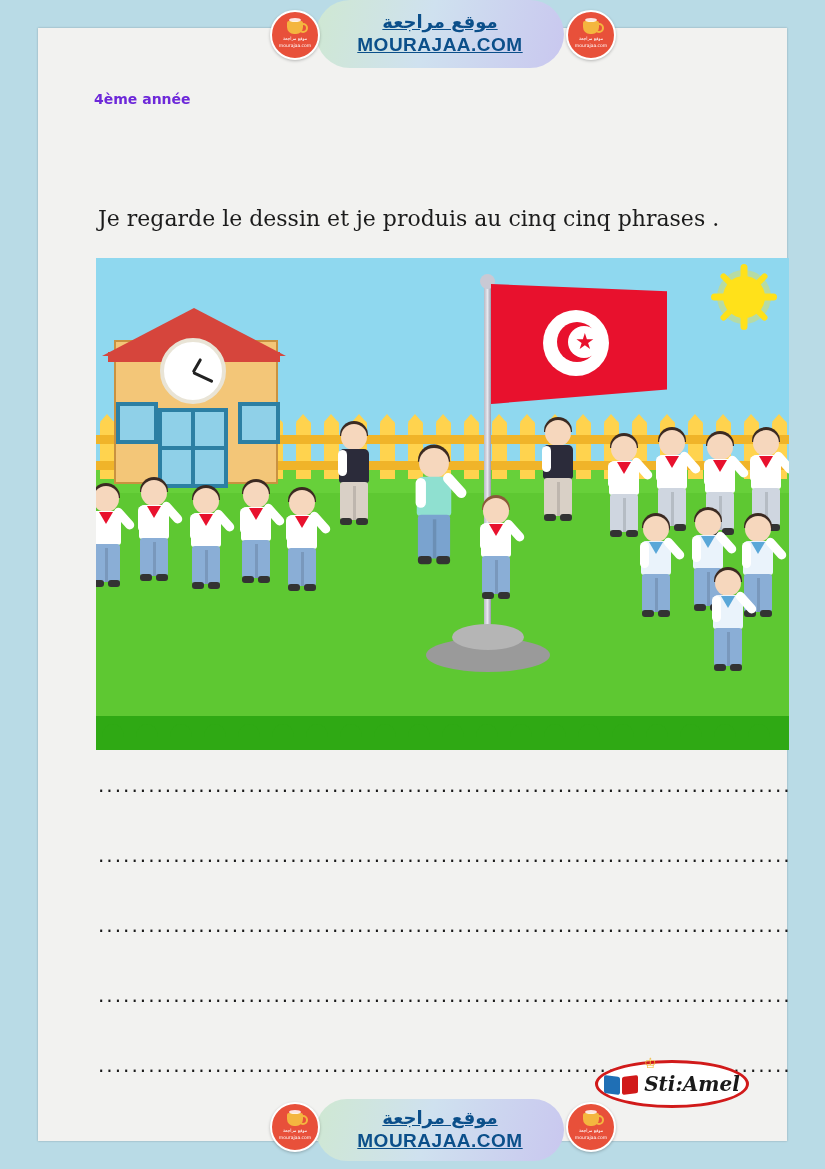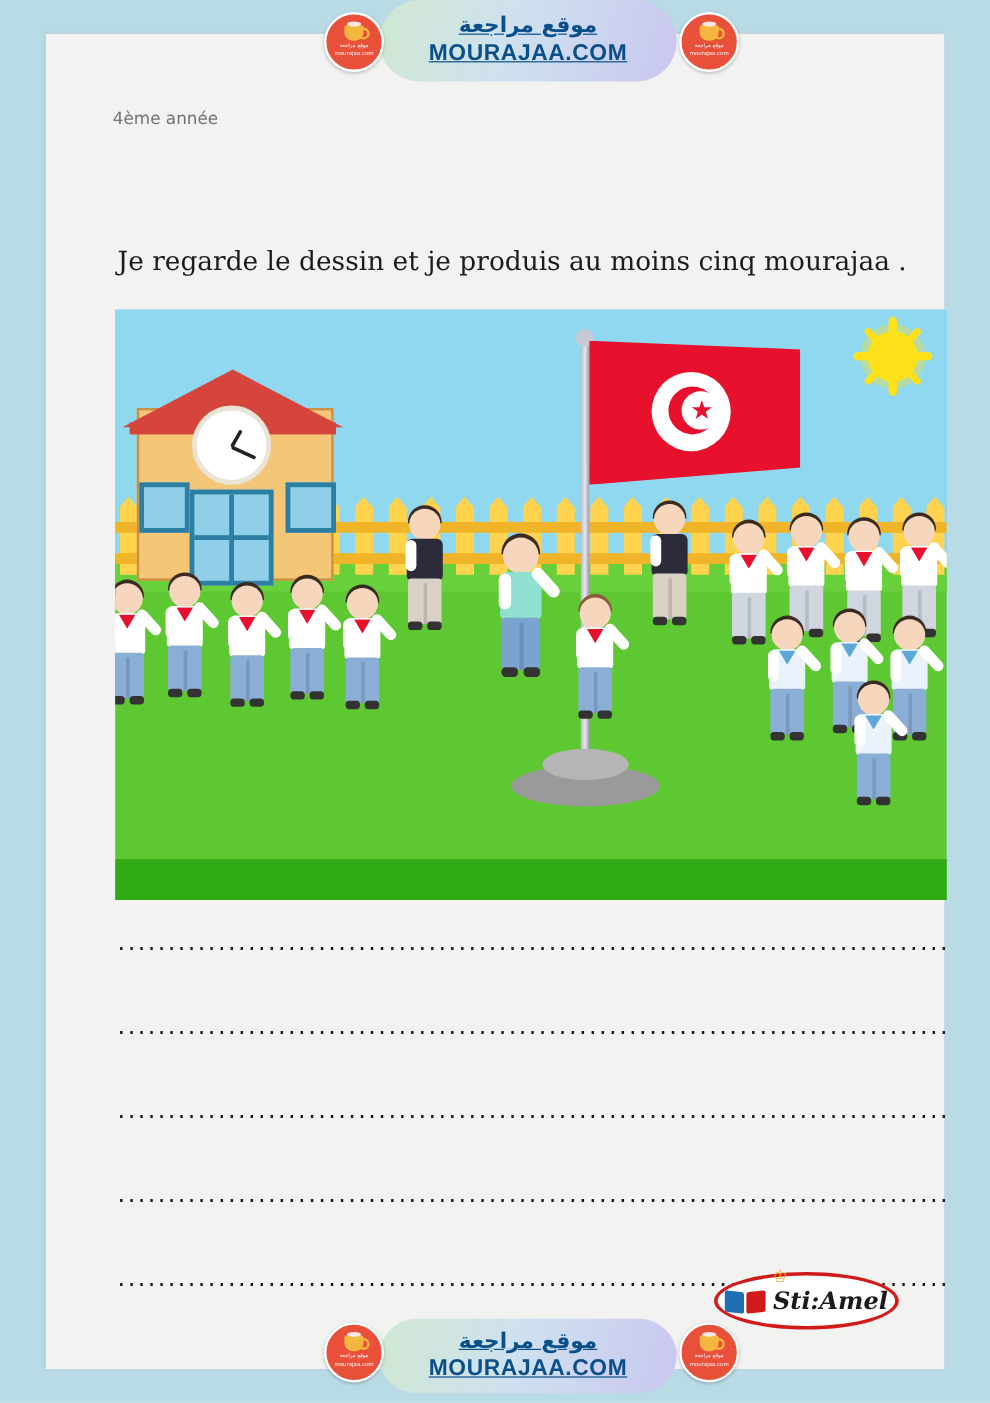--- a/index.html
+++ b/index.html
@@ -107,22 +107,22 @@
     opacity: .85;
   }
 
   
   .grade {
     position: absolute;
     left: 56px;
     top: 63px;
     font-family: "DejaVu Sans", sans-serif;
     font-size: 14px;
-    color: #737373;
-    font-weight: normal;
+    color: #6d28d9;
+    font-weight: bold;
   }
   .title {
     position: absolute;
     left: 140px;
     top: 35px;
     font-family: "DejaVu Serif", serif;
     font-size: 56px;
     font-weight: bold;
     font-style: italic;
     color: #f3c518;
@@ -281,21 +281,21 @@
       <span>موقع مراجعة mourajaa.com</span>
     </div>
     <div class="wm-badge" style="left:528px; top:10px;">
       <span class="cup"></span>
       <span>موقع مراجعة mourajaa.com</span>
     </div>
   </div>
 
   <div class="grade">4ème année</div>
 
-  <div class="instruction">Je regarde le dessin et je produis au moins cinq mourajaa .</div>
+  <div class="instruction">Je regarde le dessin et je produis au cinq cinq phrases .</div>
 
   <div class="illus">
     <div class="sky"></div>
     <div class="grass"></div>
     <div class="grass2"></div>
 
     <div class="sunray">
       <i style="transform:translate(-50%,-50%) rotate(0deg)"></i>
       <i style="transform:translate(-50%,-50%) rotate(45deg)"></i>
       <i style="transform:translate(-50%,-50%) rotate(90deg)"></i>

